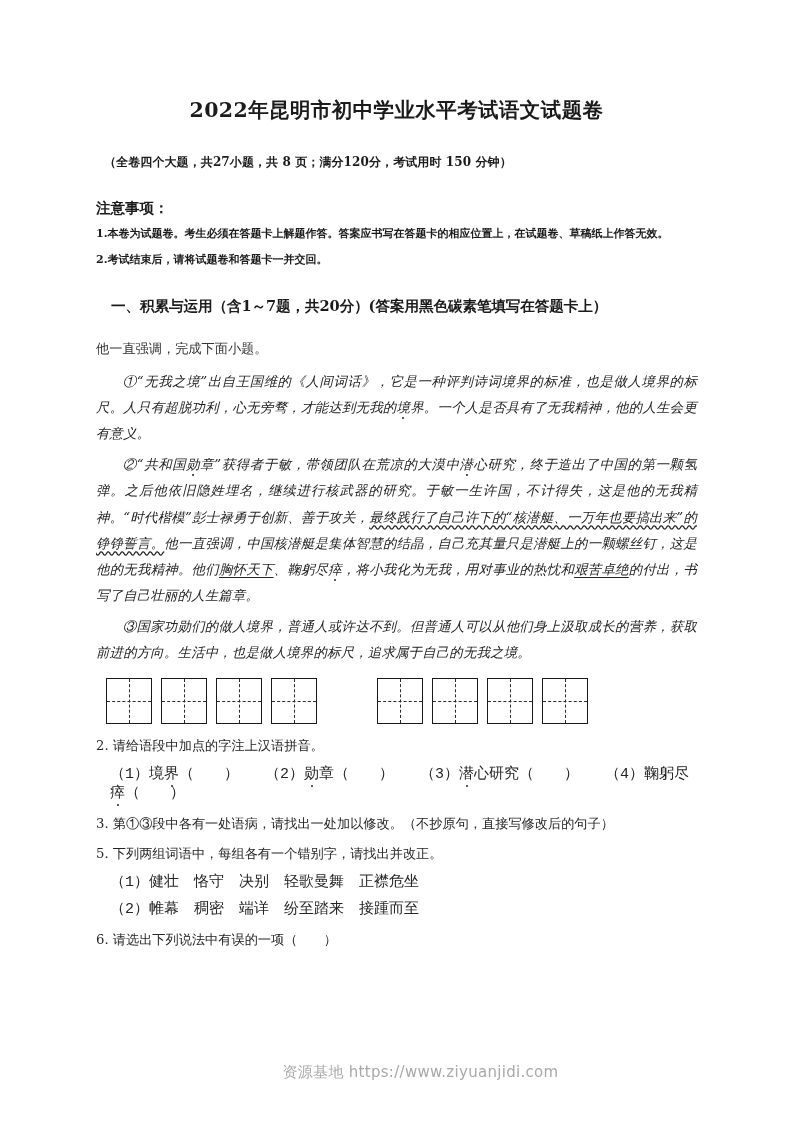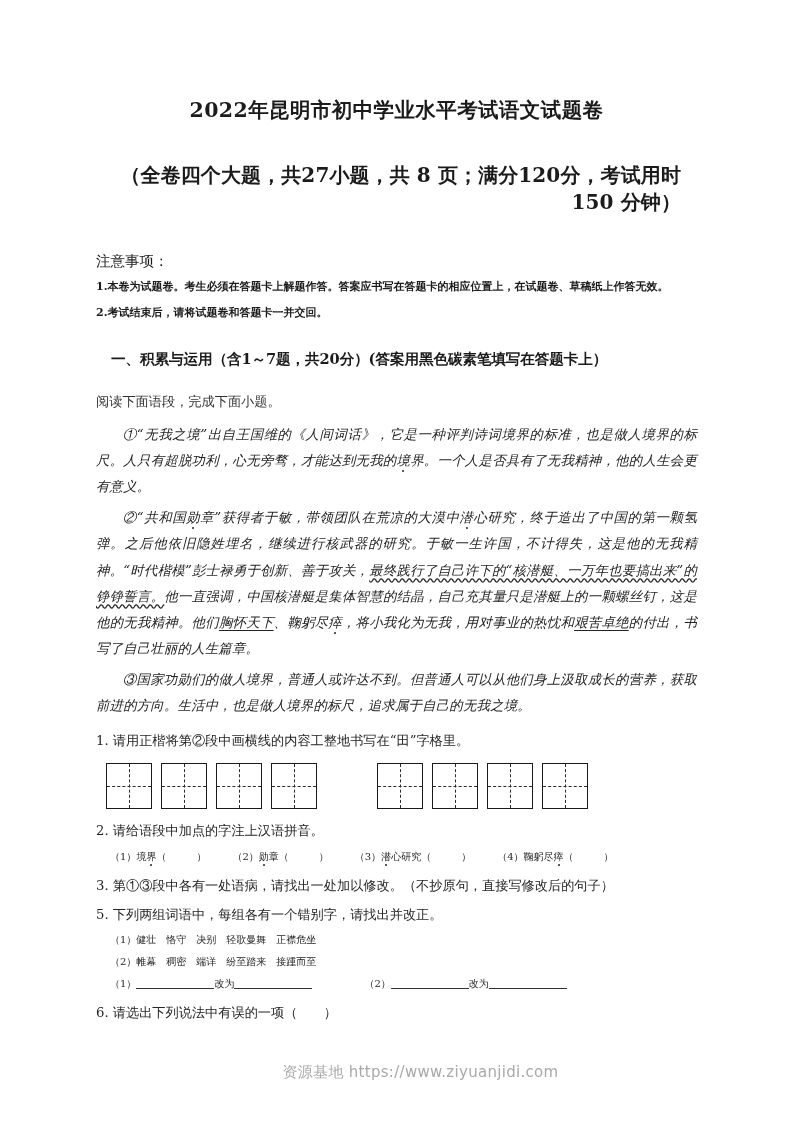--- a/index.html
+++ b/index.html
@@ -28,34 +28,34 @@
   .doc-title {
     margin: 0;
     padding-top: 96px;
     text-align: center;
     font-size: 20.5px;
     font-weight: bold;
     letter-spacing: 0.4px;
     font-family: "DejaVu Serif", "Liberation Serif", serif;
   }
   .doc-subtitle {
-    margin: 16px;
+    margin: 8px;
     padding-top: 22px;
-    text-align: right;
-    font-size: 20px;
+    text-align: left;
+    font-size: 12px;
     font-weight: bold;
     letter-spacing: 0.1px;
   }
 
   
   .notice-head {
     margin: 0;
     padding-top: 20px;
     font-size: 14.5px;
-    font-weight: normal;
+    font-weight: bold;
   }
   .notice-item {
     margin: 0;
     padding-top: 7px;
     font-size: 11px;
     font-weight: bold;
     line-height: 1.72;
     text-align: justify;
   }
 
@@ -121,22 +121,23 @@
     padding-top: 11px;
     font-size: 13.2px;
     line-height: 1.6;
     color: #252525;
   }
   .q.tight { padding-top: 8px; }
   .sub {
     margin: 0;
     padding-top: 8px;
     padding-left: 14px;
-    font-size: 10px;
+    font-size: 15px;
     color: #252525;
+    font-family: Liberation Mono, monospace;
   }
   .sub .gap { display: inline-block; width: 30px; }
   .blank-line {
     display: inline-block;
     width: 78px;
     border-bottom: 1px solid #333;
     vertical-align: -2px;
   }
   .item-sp { display: inline-block; width: 26px; }
 
@@ -194,33 +195,32 @@
 <div class="page">
 
   <h1 class="doc-title">2022年昆明市初中学业水平考试语文试题卷</h1>
   <div class="doc-subtitle">（全卷四个大题，共27小题，共 8 页；满分120分，考试用时 150 分钟）</div>
 
   <div class="notice-head">注意事项：</div>
   <p class="notice-item">1.本卷为试题卷。考生必须在答题卡上解题作答。答案应书写在答题卡的相应位置上，在试题卷、草稿纸上作答无效。</p>
   <p class="notice-item">2.考试结束后，请将试题卷和答题卡一并交回。</p>
 
   <div class="section-heading">一、积累与运用（含1～7题，共20分）(答案用黑色碳素笔填写在答题卡上）</div>
-  <div class="lead-line">阅读下面语段，完成下面小题。</div>
+  <div class="lead-line">他一直强调，完成下面小题。</div>
 
   <div class="passage">
 
     <p><span>①</span><span>“无我之境”出自王国维的《人间词话》，它是一种评判诗词境界的标准，也是做人境界的标尺。人只有超脱功利，心无旁骛，才能达到无我的</span><span class="dotted">境</span><span>界。一个人是否具有了无我精神，他的人生会更有意义。</span></p>
 
     <p><span>②</span><span>“共和国</span><span class="dotted">勋</span><span>章”获得者于敏，带领团队在荒凉的大漠中</span><span class="dotted">潜</span><span>心研究，终于造出了中国的第一颗氢弹。之后他依旧隐姓埋名，继续进行核武器的研究。于敏一生许国，不计得失，这是他的无我精神。“时代楷模”彭士禄勇于创新、善于攻关，</span><span class="u-wavy">最终践行了自己许下的“核潜艇、一万年也要搞出来”的铮铮誓言。</span><span>他一直强调，中国核潜艇是集体智慧的结晶，自己充其量只是潜艇上的一颗螺丝钉，这是他的无我精神。他们</span><span class="u-straight">胸怀天下</span><span>、鞠躬尽</span><span class="dotted">瘁</span><span>，将小我化为无我，用对事业的热忱和</span><span class="u-straight">艰苦卓绝</span><span>的付出，书写了自己壮丽的人生篇章。</span></p>
 
     <p><span>③</span><span>国家功勋们的做人境界，普通人或许达不到。但普通人可以从他们身上汲取成长的营养，获取前进的方向。生活中，也是做人境界的标尺，追求属于自己的无我之境。</span></p>
 
   </div>
 
-  <p class="q">1. 请用正楷将第②段中画横线的内容工整地书写在“田”字格里。</p>
 
   <div class="grid-row">
     <div class="grid-group">
       <div class="tzg"></div>
       <div class="tzg"></div>
       <div class="tzg"></div>
       <div class="tzg"></div>
     </div>
     <div class="grid-spacer"></div>
     <div class="grid-group">
@@ -231,19 +231,18 @@
     </div>
   </div>
 
   <p class="q">2. 请给语段中加点的字注上汉语拼音。</p>
   <div class="sub"><span><span>（1）</span><span></span>境<span class="dotted">界</span>（<span class="gap"></span>）</span><span class="item-sp"></span><span><span>（2）</span><span class="dotted">勋</span>章（<span class="gap"></span>）</span><span class="item-sp"></span><span><span>（3）</span><span class="dotted">潜</span>心研究（<span class="gap"></span>）</span><span class="item-sp"></span><span><span>（4）</span>鞠躬尽<span class="dotted">瘁</span>（<span class="gap"></span>）</span></div>
 
   <p class="q">3. 第①③段中各有一处语病，请找出一处加以修改。（不抄原句，直接写修改后的句子）</p>
   <p class="q tight">5. 下列两组词语中，每组各有一个错别字，请找出并改正。</p>
   <div class="sub">（1）健壮　恪守　决别　轻歌曼舞　正襟危坐</div>
   <div class="sub">（2）帷幕　稠密　端详　纷至踏来　接踵而至</div>
-  <div class="sub"><span>（1）</span><span class="blank-line"></span><span>改为</span><span class="blank-line"></span><span class="item-sp"></span><span class="item-sp"></span><span>（2）</span><span class="blank-line"></span><span>改为</span><span class="blank-line"></span></div>
 
   <p class="q">6. 请选出下列说法中有误的一项（　　）</p>
 
 </div>
 
 <div class="watermark">资源基地 https://www.ziyuanjidi.com</div>
 
 </body></html>

